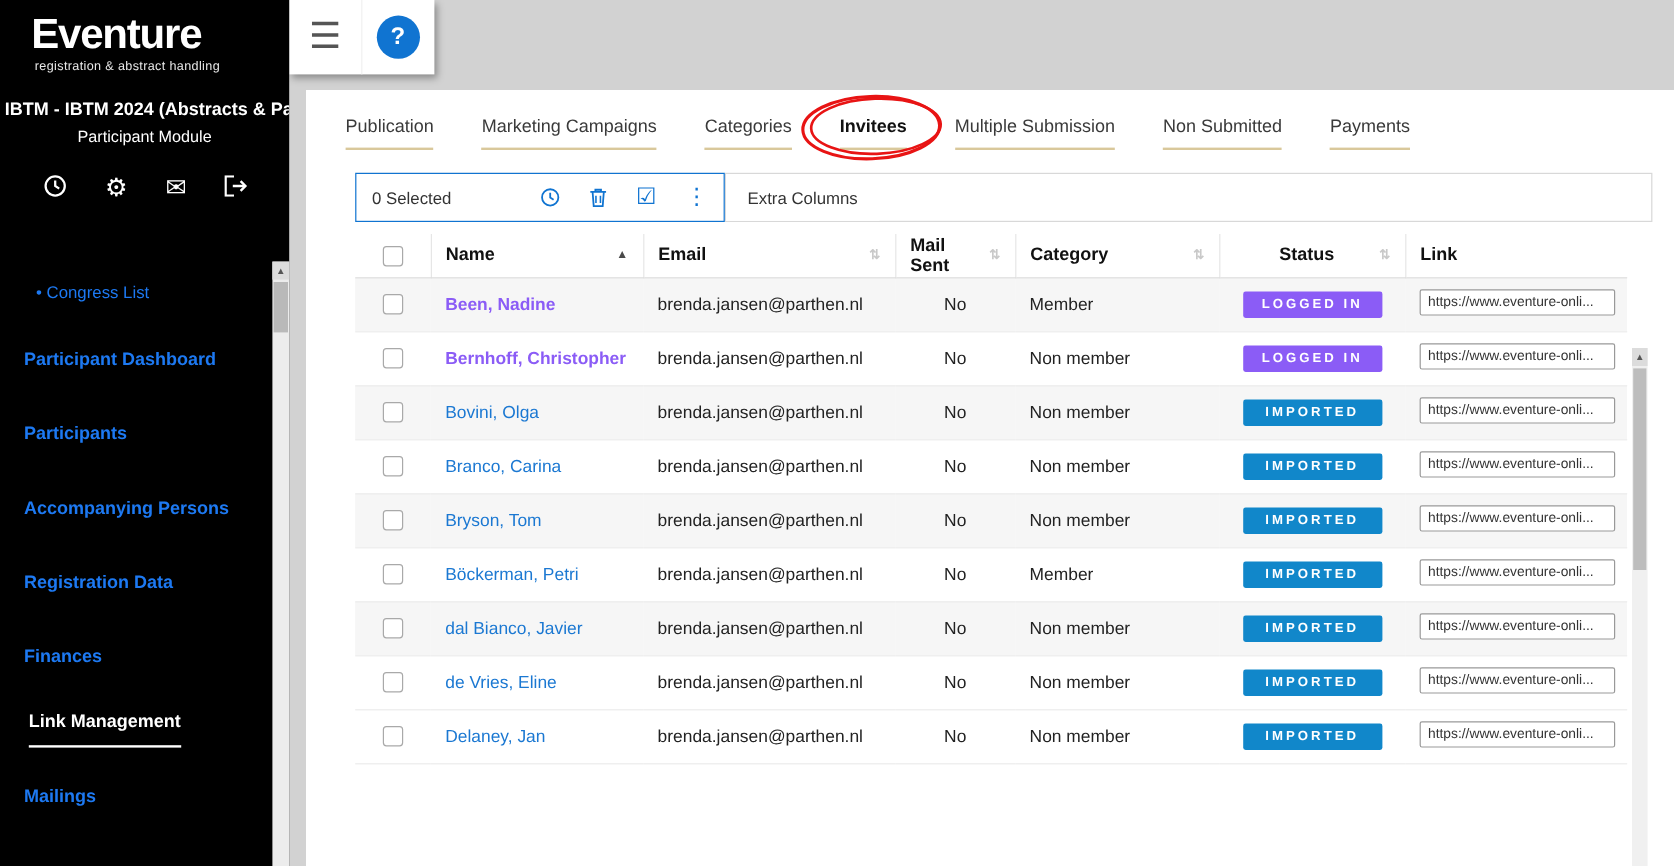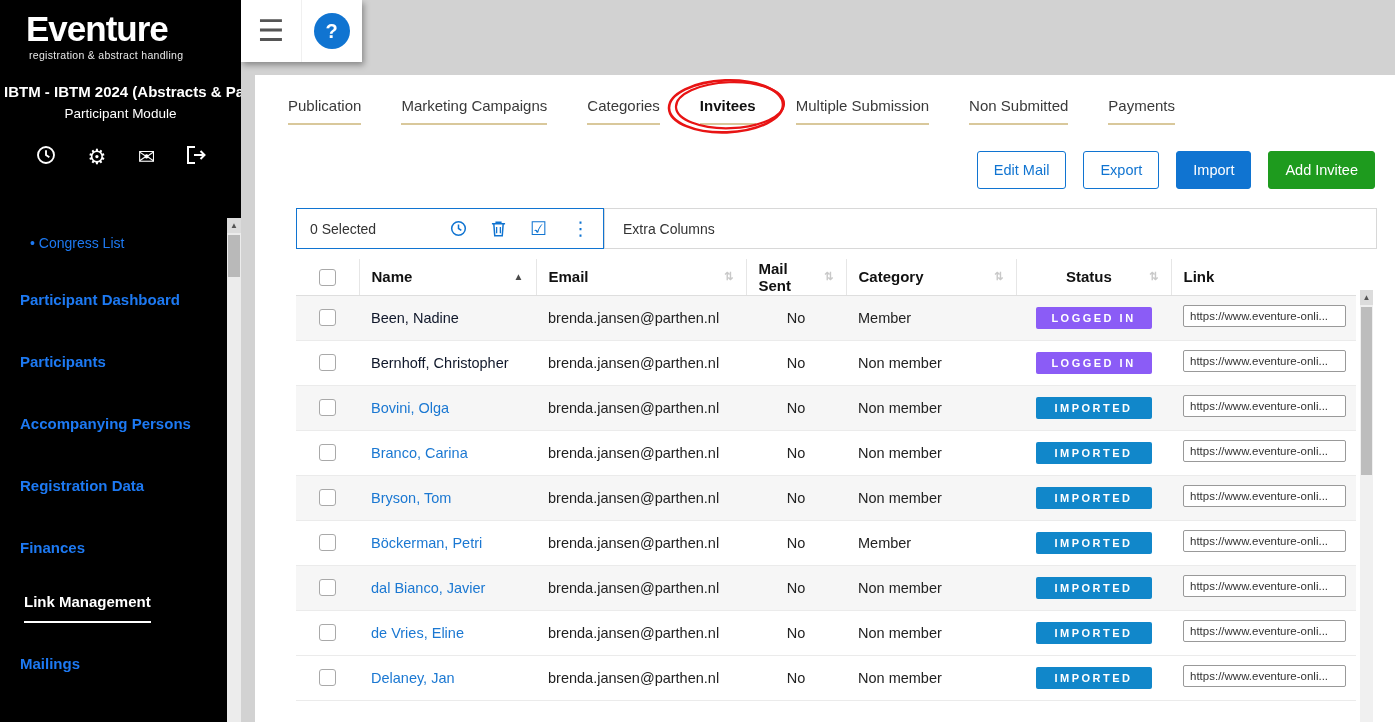--- a/index.html
+++ b/index.html
@@ -68,21 +68,21 @@
   .col-check { width:63px; text-align:center; }
   .col-name { width:177px; }
   .col-email { width:210px; }
   .col-mailsent { width:100px; }
   td.col-mailsent { text-align:center; }
   .col-category { width:170px; }
   .col-status { width:155px; text-align:center; }
   .col-link { width:185px; }
   .checkbox { display:inline-block; width:17px; height:17px; border:1px solid #a9a9a9; border-radius:3px; background:#fff; vertical-align:middle; cursor:pointer; }
   .name-link { color:#1b78d2; text-decoration:none; cursor:pointer; }
-  .name-link.muted { color:#0f172a; cursor:default; }
+  .name-link.muted { color:#8b5cf6; cursor:default;font-weight:bold; }
   .badge { display:inline-block; min-width:116px; padding:5px 6px; font-size:11px; font-weight:700; letter-spacing:2.5px; color:#fff; border-radius:2px; text-align:center; }
   .badge.logged-in { background:#8b5cf6; }
   .badge.imported { background:#1187ca; }
   .link-field { display:inline-block; width:163px; border:1px solid #999; border-radius:2px; background:#fff; padding:4px 6px; font-size:11.5px; color:#333; overflow:hidden; white-space:nowrap; cursor:text; }
   .table-scroll { position:absolute; right:22px; top:215px; bottom:0; width:13px; background:#f0f0f0; }
   .table-scroll .thumb { position:absolute; top:17px; left:1px; right:1px; height:168px; background:#bdbdbd; cursor:pointer; }
 </style>
 </head>
 <body>
 
@@ -167,26 +167,20 @@
       <svg class="annotation" width="128" height="62" viewBox="0 0 128 62">
         <ellipse cx="62" cy="31" rx="57" ry="26" fill="none" stroke="#e81414" stroke-width="2.6"></ellipse>
         <ellipse cx="66" cy="30" rx="54" ry="23" fill="none" stroke="#e81414" stroke-width="2.2"></ellipse>
       </svg>
     </span>
     <span class="tab">Multiple Submission</span>
     <span class="tab">Non Submitted</span>
     <span class="tab">Payments</span>
   </div>
 
-  <div class="actions">
-    <button class="btn outline">Edit Mail</button>
-    <button class="btn outline">Export</button>
-    <button class="btn primary">Import</button>
-    <button class="btn success">Add Invitee</button>
-  </div>
 
   <div class="toolbar">
     <div class="selected-box">
       <span class="selected-count">0 Selected</span>
       <span class="sel-icons">
         <span class="ticon">
           <svg width="17" height="17" viewBox="0 0 18 18">
               <circle cx="9" cy="9" r="7.2" fill="none" stroke="#1074d1" stroke-width="1.6"></circle>
               <path d="M9 4.8V9l3 2" fill="none" stroke="#1074d1" stroke-width="1.6"></path>
             </svg>

